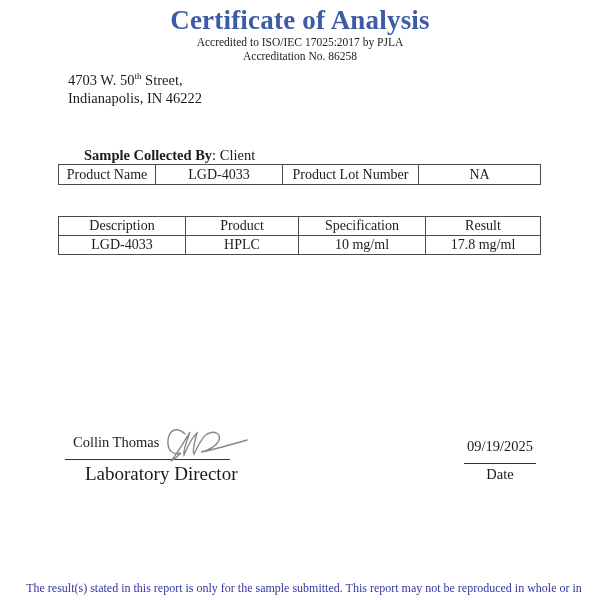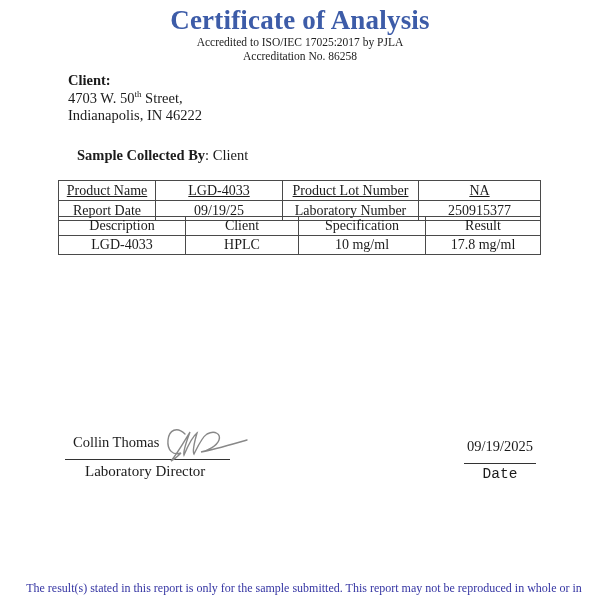--- a/index.html
+++ b/index.html
@@ -8,57 +8,56 @@
   .page { position: relative; width: 600px; height: 475px; background: #ffffff; }
 
   .doc-header { position: absolute; top: 5px; left: 0; width: 100%; text-align: center; }
   .doc-title { font-size: 27px; font-weight: bold; color: #3d5ca8; letter-spacing: 0.2px; }
   .accred { font-size: 11.5px; line-height: 13.5px; color: #222222; }
 
   .client-block { position: absolute; left: 68px; top: 72px; font-size: 14.5px; line-height: 17.5px; }
   .client-label { font-weight: bold; }
   sup { font-size: 9px; vertical-align: super; line-height: 0; text-align: center; }
 
-  .sample-line { position: absolute; left: 77px; top: 147px; font-size: 14.5px; }
+  .sample-line { position: absolute; left: 84px; top: 147px; font-size: 14.5px; }
   .sample-label { font-weight: bold; }
 
   table { border-collapse: collapse; table-layout: fixed; position: absolute; left: 58px; width: 482px; }
-  .info-table { top: 180px; text-decoration: underline; }
+  .info-table { top: 164px; }
   .results-table { top: 216px; }
   td, th { border: 1px solid #4a4a4a; text-align: center; vertical-align: middle;
            font-size: 14px; font-weight: normal; height: 20px; padding: 0 3px; }
   .results-table td, .results-table th { height: 19px; margin-left: 16px; }
 
   .sig-block { position: absolute; left: 65px; top: 420px; }
   .sig-line { position: relative; width: 165px; border-bottom: 1.5px solid #333333;
               padding: 14px 0 8px 8px; font-size: 14.5px; }
   .sig-scribble { position: absolute; left: 98px; bottom: -3px; }
-  .sig-title { font-size: 15px; padding: 3px 0 0 20px; }
+  .sig-title { font-size: 19px; padding: 3px 0 0 20px; }
 
   .date-block { position: absolute; left: 450px; top: 437px; width: 100px; text-align: center; }
   .date-value { display: inline-block; font-size: 14.5px; border-bottom: 1.2px solid #333333;
                 padding: 0 3px 8px 3px; }
-  .date-label { font-size: 14.5px; padding-top: 2px; font-family: Liberation Mono, monospace; }
+  .date-label { font-size: 14.5px; padding-top: 2px; }
 
   .doc-footer { position: absolute; left: 4px; top: 581px; width: 100%; text-align: center;
                 font-size: 12px; color: #3535a3; }
 </style>
 </head>
 <body>
 
 <div class="page">
 
   <div class="doc-header">
     <div class="doc-title">Certificate of Analysis</div>
     <div class="accred">Accredited to ISO/IEC 17025:2017 by PJLA</div>
     <div class="accred">Accreditation No. 86258</div>
   </div>
 
   <div class="client-block">
-    <div class="client-label">Client:</div>
     <div><span>4703 W. 50</span><sup>th</sup><span> Street,</span></div>
     <div>Indianapolis, IN 46222</div>
   </div>
 
   <div class="sample-line">
     <span class="sample-label">Sample Collected By</span><span>: Client</span>
   </div>
 
   <table class="info-table">
     <colgroup>
@@ -67,40 +66,34 @@
         <col style="width:136px">
         <col style="width:122px">
       </colgroup>
     <tbody>
       <tr>
         <td>Product Name</td>
         <td>LGD-4033</td>
         <td>Product Lot Number</td>
         <td>NA</td>
       </tr>
-      <tr>
-        <td>Report Date</td>
-        <td>09/19/25</td>
-        <td>Laboratory Number</td>
-        <td>250915377</td>
-      </tr>
     </tbody>
   </table>
 
   <table class="results-table">
     <colgroup>
         <col style="width:127px">
         <col style="width:113px">
         <col style="width:127px">
         <col style="width:115px">
       </colgroup>
     <tbody>
       <tr>
         <th>Description</th>
-        <th>Client</th>
+        <th>Product</th>
         <th>Specification</th>
         <th>Result</th>
       </tr>
       <tr>
         <td>LGD-4033</td>
         <td>HPLC</td>
         <td>10 mg/ml</td>
         <td>17.8 mg/ml</td>
       </tr>
     </tbody>

